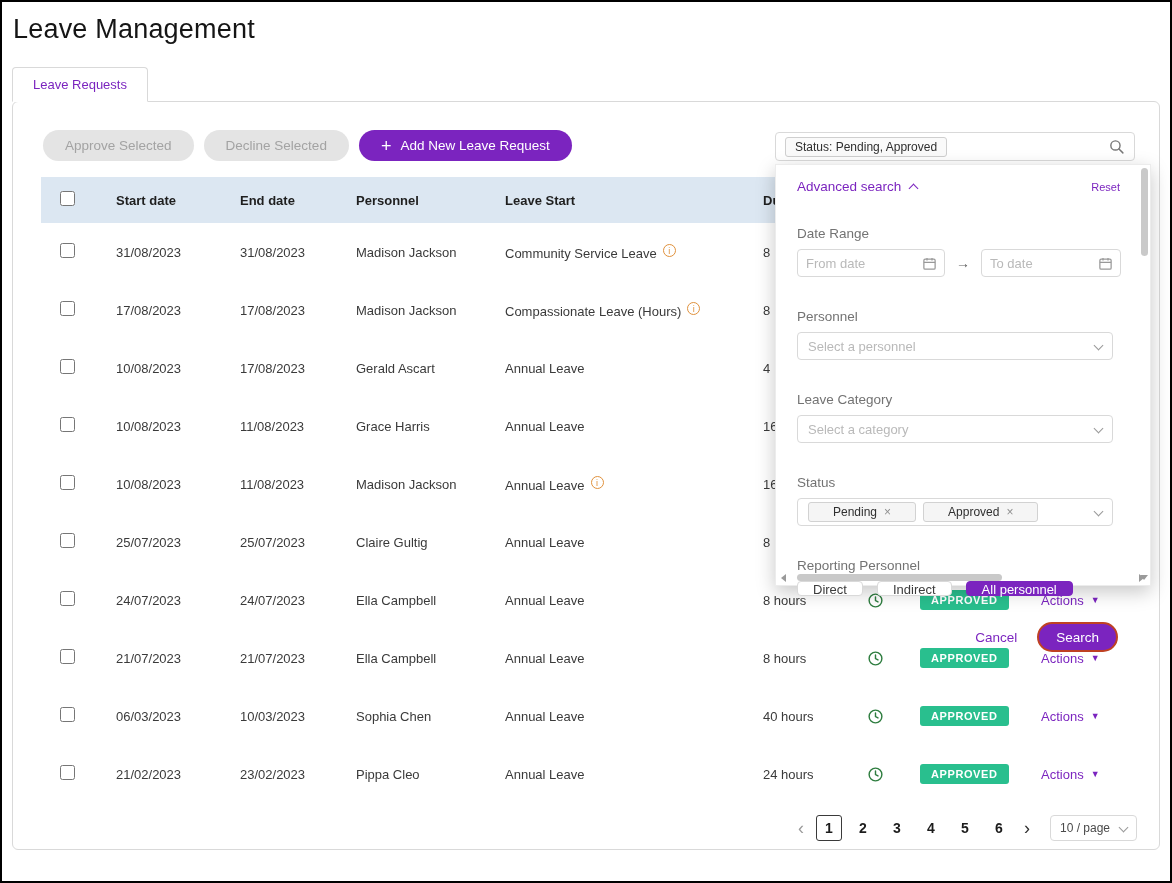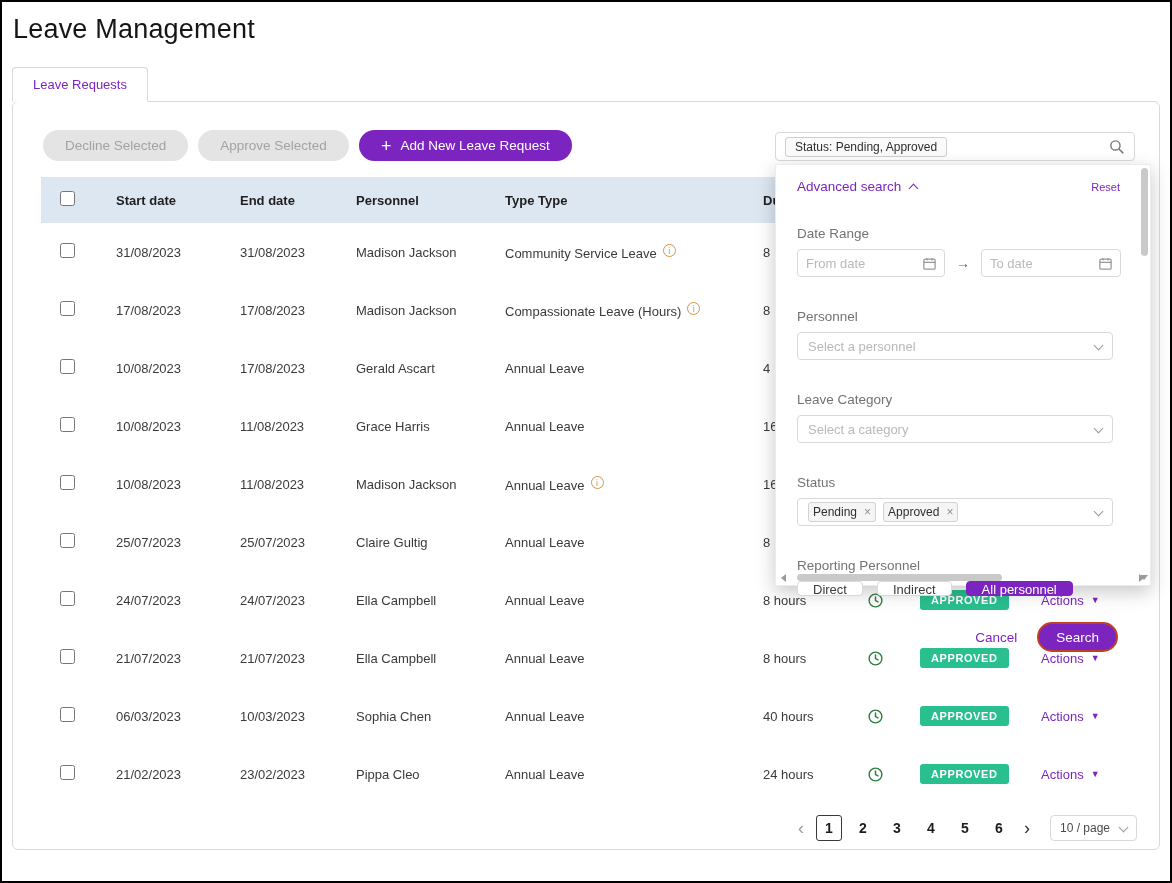--- a/index.html
+++ b/index.html
@@ -47,21 +47,21 @@
 .inp{border:1px solid #d9d9d9;border-radius:4px;height:28px;font-size:13px;color:#333;font-family:inherit;padding:0 8px;outline:none}
 .inp::placeholder{color:#b9b9b9}
 .date-wrap{position:relative;display:flex;align-items:center}
 .date-wrap .inp{width:148px;padding-right:28px}
 .date-wrap.to .inp{width:140px}
 .date-wrap svg{position:absolute;right:8px;pointer-events:none}
 .date-arrow{color:#5f5f5f;margin:0 11px;font-size:14px}
 .sel{border:1px solid #d9d9d9;border-radius:4px;height:28px;display:flex;align-items:center;padding:0 10px;font-size:13px;color:#b9b9b9;width:316px;cursor:pointer;background:#fff}
 .sel .chev{margin-left:auto}
 .sel-tags{color:#333;gap:7px}
-.mini-tag{border:1px solid #d2d2d2;background:#f5f5f5;border-radius:3px;font-size:12px;color:#2f2f2f;padding:2px 4px;display:flex;align-items:center;gap:7px}
+.mini-tag{border:1px solid #d2d2d2;background:#f5f5f5;border-radius:3px;font-size:12px;color:#2f2f2f;padding:2px 24px;display:flex;align-items:center;gap:7px}
 .mini-tag .x{color:#8f8f8f;font-size:12px;cursor:pointer;line-height:1}
 .seg-row{display:flex;gap:14px}
 .seg{border:1px solid #d9d9d9;border-radius:4px;background:#fff;height:15px;padding:0 15px;font-size:13px;color:#3c3c3c;font-family:inherit;cursor:pointer}
 .seg-active{background:#7b24bf;border-color:#7b24bf;color:#fff}
 .adv-foot{display:flex;align-items:center;justify-content:flex-end;gap:20px;margin:26px 12px 0 0}
 .cancel{color:#7b24bf;font-size:13.5px;cursor:pointer}
 .search-btn{background:#7b24bf;color:#fff;border:2px solid #bf4123;border-radius:16px;height:30px;padding:0 17px;font-size:13.5px;font-family:inherit;cursor:pointer}
 .vscroll{position:absolute;top:3px;right:2px;width:8px;bottom:16px}
 .vthumb{position:absolute;top:0;right:0;width:7px;height:88px;background:#c9c9c9;border-radius:4px}
 .varrow{position:absolute;bottom:-11px;right:0;width:0;height:0;border-left:4px solid transparent;border-right:4px solid transparent;border-top:5px solid #9a9a9a}
@@ -75,22 +75,22 @@
 
 <h1 class="page-title">Leave Management</h1>
 
 <div class="tabs">
   <div class="tab">Leave Requests</div>
 </div>
 
 <div class="card">
 
   <div class="toolbar">
+    <button class="btn btn-disabled">Approve Selected</button>
     <button class="btn btn-disabled">Decline Selected</button>
-    <button class="btn btn-disabled">Approve Selected</button>
     <button class="btn btn-primary">
       <span class="plus">+</span>
       <span>Add New Leave Request</span>
     </button>
   </div>
 
   <div class="searchbox">
     <span class="filter-tag">Status: Pending, Approved</span>
     <span class="sicon">
       <svg viewBox="0 0 24 24" width="17" height="17">
@@ -99,21 +99,21 @@
         </svg>
     </span>
   </div>
 
   <div class="table">
     <div class="thead">
       <div><input type="checkbox" class="cb" style=""></div>
       <div>Start date</div>
       <div>End date</div>
       <div>Personnel</div>
-      <div>Type Type</div>
+      <div>Leave Start</div>
       <div>Duration</div>
       <div></div>
         <div></div>
         <div></div>
     </div>
 
     <div class="trow">
       <div><input type="checkbox" class="cb" style=""></div>
       <div>31/08/2023</div>
       <div>31/08/2023</div>

